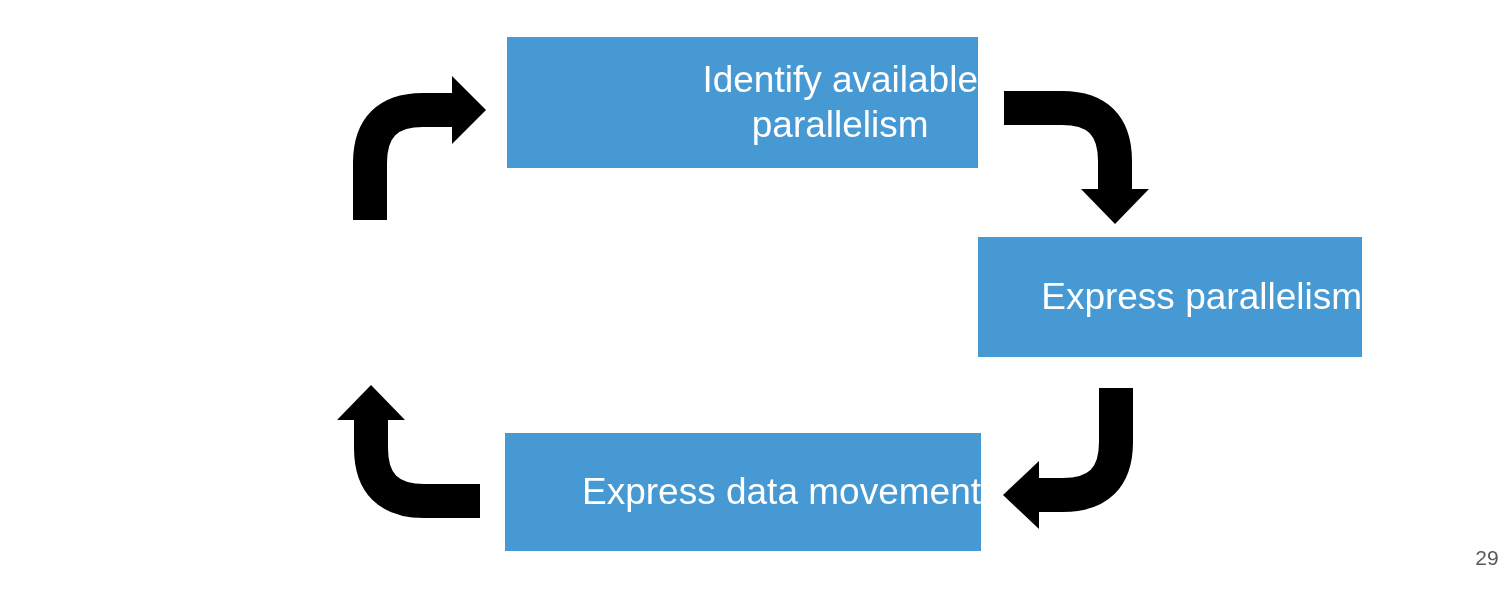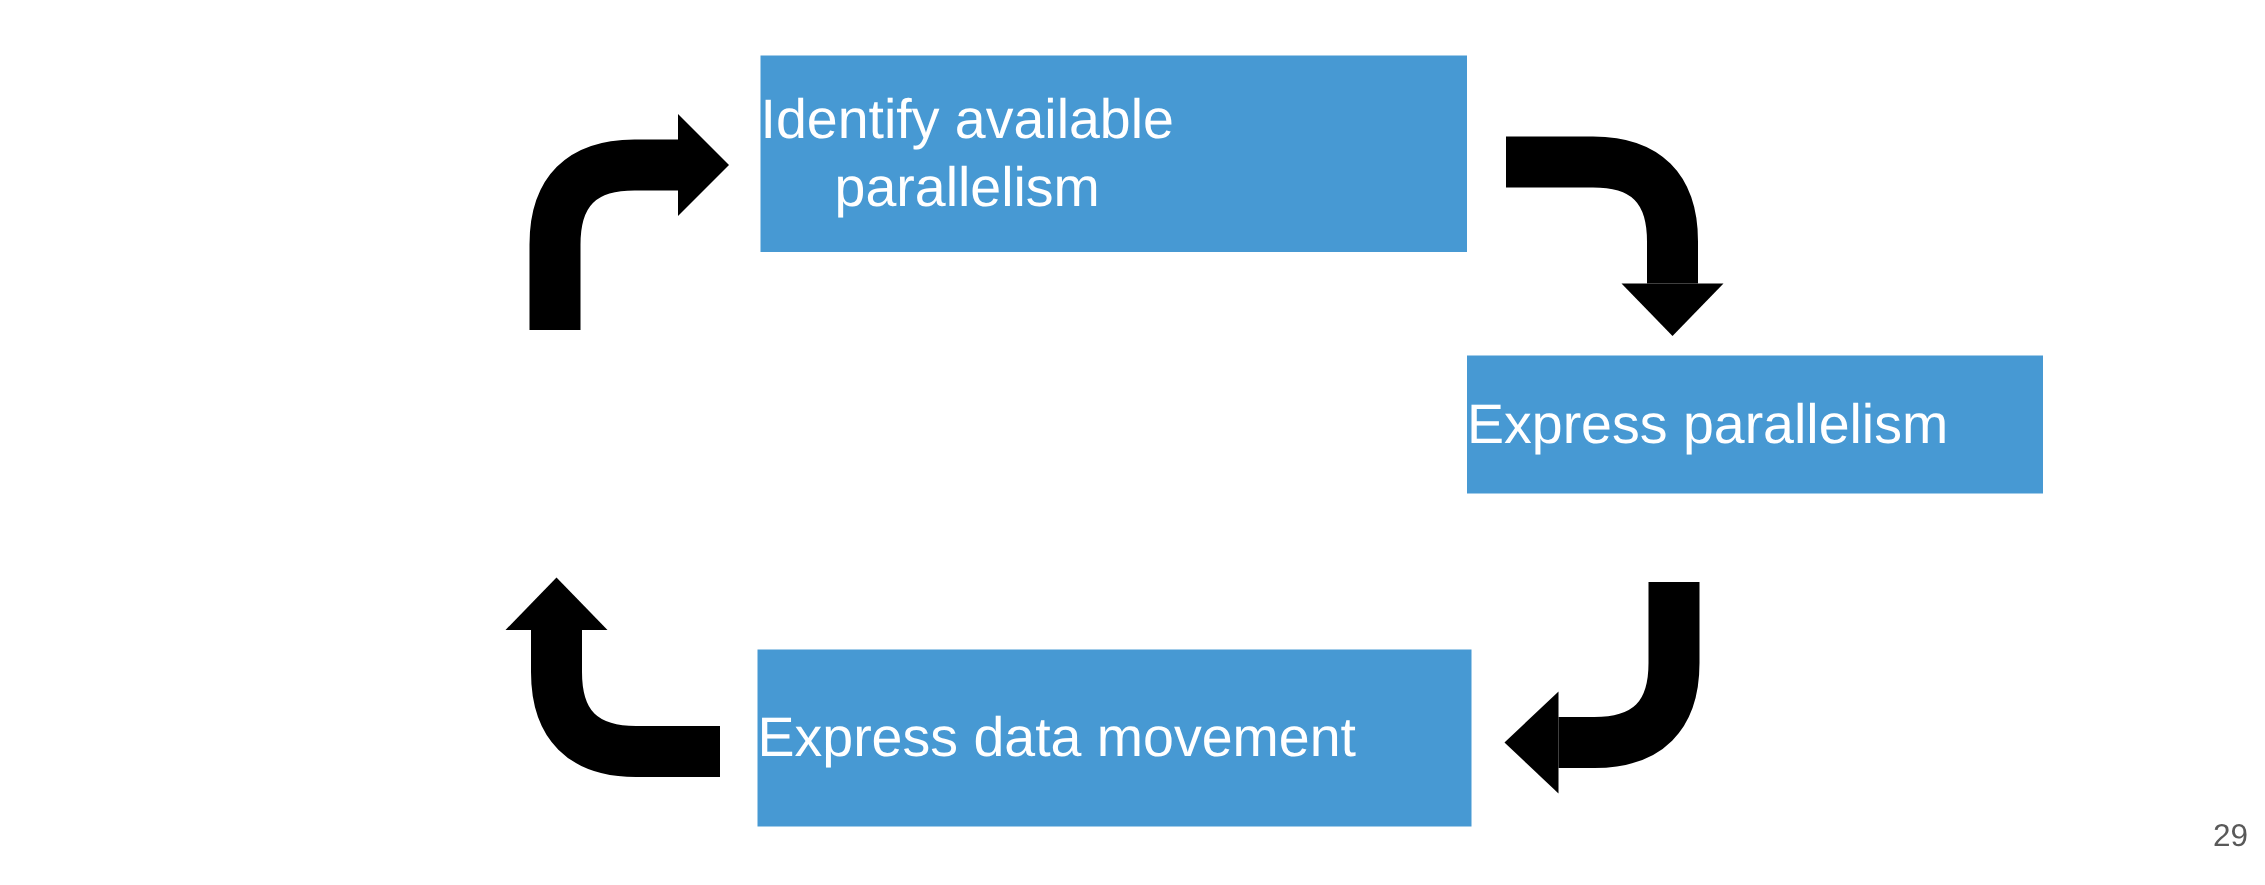--- a/index.html
+++ b/index.html
@@ -31,28 +31,28 @@
     stroke-width: 34;
     stroke-linecap: butt;
   }
   .arrow-head { fill: var(--arrow); }
   .flow-box {
     position: absolute;
     background: var(--box-fill);
     color: var(--box-text);
     display: flex;
     align-items: center;
-    justify-content: flex-start;
+    justify-content: flex-end;
     text-align: center;
     font-size: 37px;
     line-height: 1.2;
     white-space: pre-line;
   }
   .box-top    { left: 507px; top: 37px;  width: 471px; height: 131px; }
-  .box-right  { left: 978px; top: 237px; width: 384px; height: 92px; }
+  .box-right  { left: 978px; top: 237px; width: 384px; height: 120px; }
   .box-left   { left: 119px; top: 238px; width: 386px; height: 132px; }
   .box-bottom { left: 505px; top: 433px; width: 476px; height: 118px; }
   .page-number {
     position: absolute;
     left: 1468px;
     top: 546px;
     width: 38px;
     text-align: center;
     font-size: 21px;
     color: var(--page-num);

